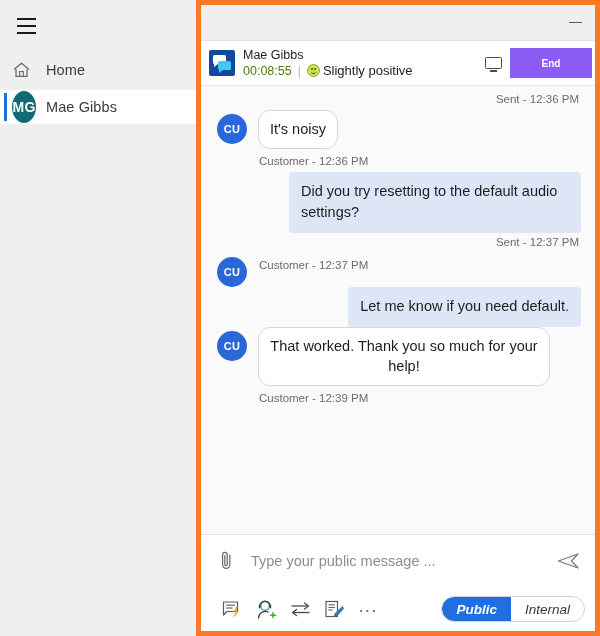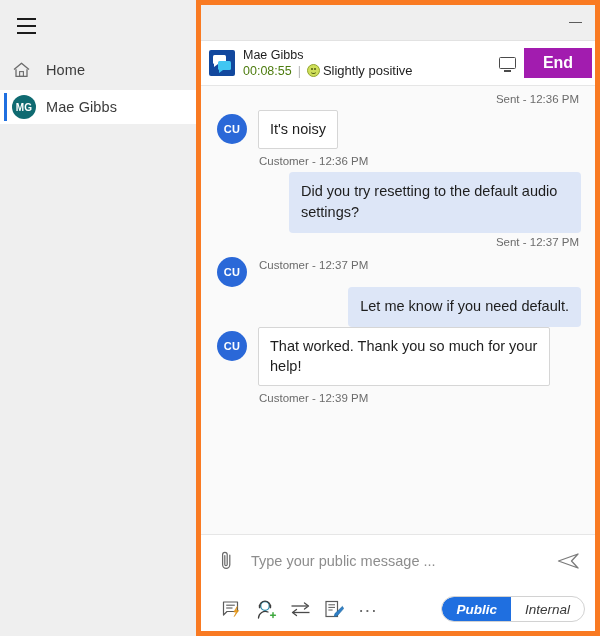--- a/index.html
+++ b/index.html
@@ -46,23 +46,23 @@
   .nav-row.selected {
     background: #ffffff;
     height: 34px;
   }
   .nav-row.selected::before {
     content: ""; position: absolute;
     left: 4px; top: 3px; width: 3px; height: 28px;
     background: #1f6fe0;
   }
   .avatar-mg {
-    width: 24px; height: 24px; border-radius: 50%;
+    width: 24px; height: 32px; border-radius: 50%;
     background: #0f6a71;
-    color: #ffffff; font-size: 10px; font-weight: bold;
+    color: #ffffff; font-size: 14px; font-weight: bold;
     display: flex; align-items: center; justify-content: center;
     letter-spacing: .2px;
   }
 
   
   .chatwin {
     position: absolute;
     left: 196px; top: 0;
     width: 404px; height: 636px;
     border: 5px solid #f97a22;
@@ -146,23 +146,23 @@
   .monitor-btn .scr {
     width: 17px; height: 12px;
     border: 1.5px solid #4a4a4a; border-radius: 1.5px;
     position: relative;
   }
   .monitor-btn .scr::after {
     content: ""; position: absolute; left: 4px; bottom: -4px;
     width: 7px; height: 2px; background: #4a4a4a;
   }
   .end-btn {
-    background: #a21caf; color: #ffffff;
-    font-size: 16px; font-weight: bold;
-    width: 68px; height: 30px;
+    background: #8b5cf6; color: #ffffff;
+    font-size: 10px; font-weight: bold;
+    width: 82px; height: 30px;
     display: flex; align-items: center; justify-content: center;
     margin-right: 3px; cursor: pointer; border: none;
     font-family: "Liberation Sans", sans-serif;
   }
 
   
   .msglist {
     flex: 1 1 auto;
     background: #fafafa;
     padding: 4px 14px 16px 10px;
@@ -177,24 +177,24 @@
   .avatar-cu {
     width: 30px; height: 30px; flex: 0 0 30px; border-radius: 50%;
     background: #2a68d8; color: #ffffff;
     font-size: 11px; font-weight: bold; letter-spacing: .2px;
     display: flex; align-items: center; justify-content: center;
     margin: 4px 11px 0 6px;
   }
   .in-col { min-width: 0; }
   .bubble-in {
     background: #ffffff; border: 1px solid #d6d6d6;
-    border-radius: 2px;
+    border-radius: 12px;
     padding: 8px 11px 9px 11px;
     font-size: 14.5px; color: #1d1d1d; line-height: 20px;
-    display: inline-block; max-width: 300px;
+    display: inline-block; max-width: 300px; text-align: center;
   }
   .stamp-left {
     font-size: 11.5px; color: #6b6b6b;
     padding: 6px 0 5px 1px;
   }
   .row-out { display: flex; justify-content: flex-end; align-items: flex-end; }
   .bubble-out {
     background: #dde6f7; border-radius: 4px;
     padding: 9px 12px 10px 12px;
     font-size: 14.5px; color: #1d1d1d; line-height: 21px;

